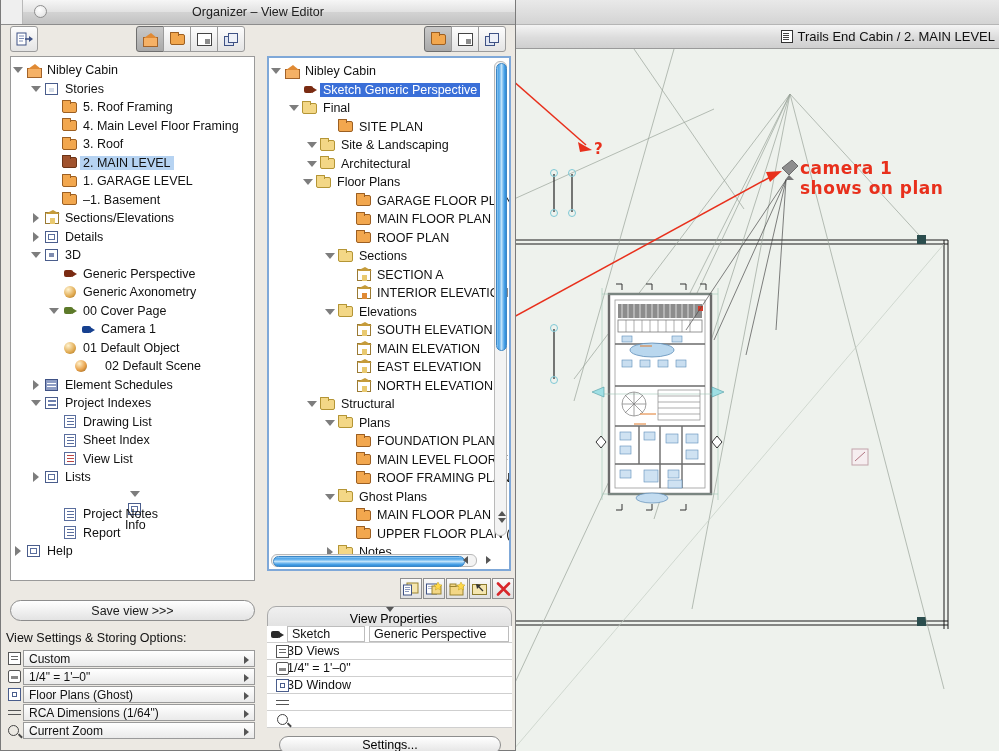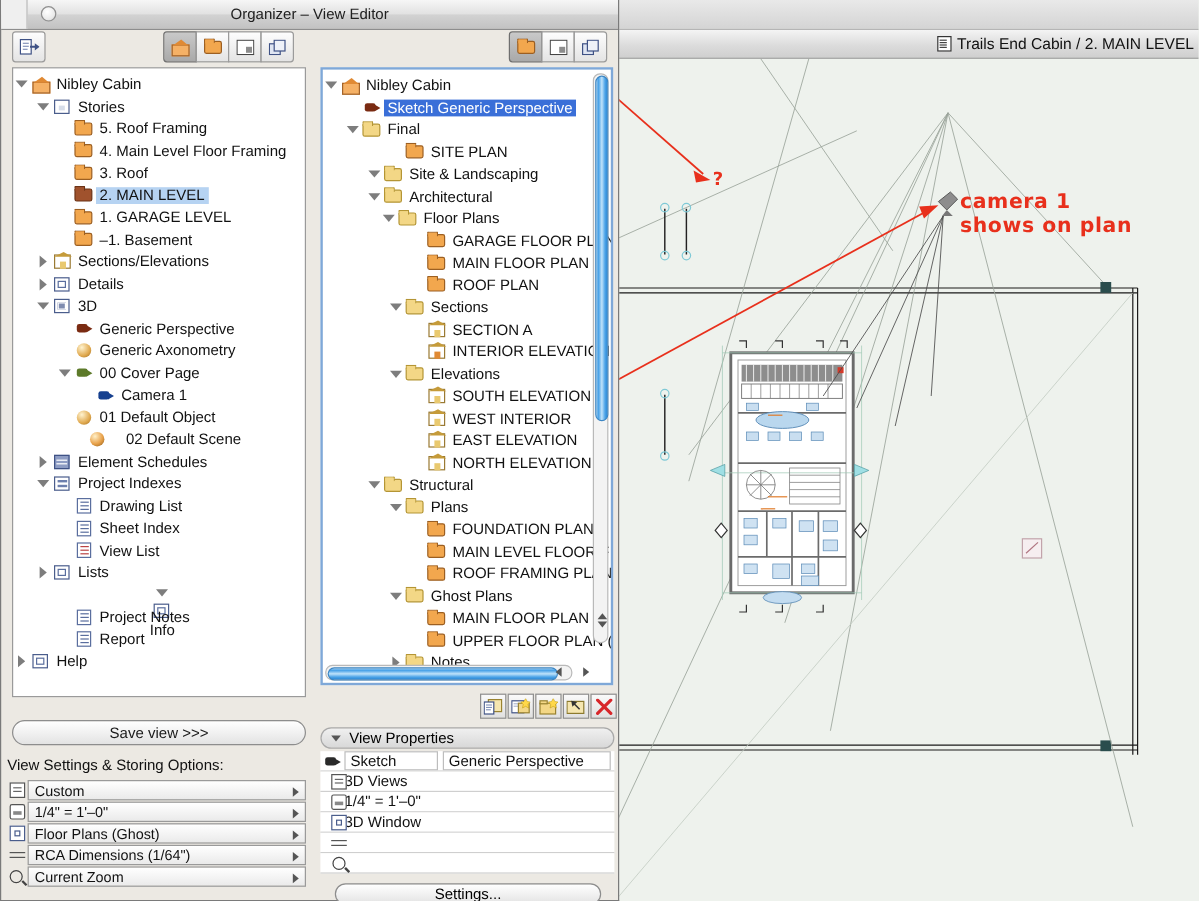--- a/index.html
+++ b/index.html
@@ -229,24 +229,24 @@
     transform:rotate(45deg);}
 
   
   .act-row { position:absolute; left:399px; top:578px; display:flex; }
   .act-btn {
     width:22px;height:21px;border:1px solid #8f8f8f;margin-right:1px;
     background:linear-gradient(to bottom,#fafafa,#e0e0e0);
     display:flex;align-items:center;justify-content:center;
   }
   .vp-header {
-    position:absolute; left:266px; top:606px; width:245px; height:18px;
+    position:absolute; left:266px; top:606px; width:245px; height:36px;
     background:linear-gradient(to bottom,#f0f0f0,#d8d8d8);
     border:1px solid #a9a9a9; border-radius:9px;
-    display:flex; align-items:center; padding-left:8px; font-size:12.5px;
+    display:flex; align-items:center; padding-left:8px; font-size:12.5px;flex-direction:column;
   }
   .vp-row {
     position:absolute; left:266px; width:245px; height:17px;
     border-bottom:1px solid #cfcfcf;
     display:flex; align-items:center; font-size:12.5px; color:#111;
     background:#fff;
   }
   .vp-row .vpicon{width:20px;flex:0 0 20px;display:flex;align-items:center;justify-content:center;}
   .vp-row .vptxt{flex:1;}
   .vp-field {
@@ -833,21 +833,21 @@
           </div>
           <div class="row" style="padding-left: 36px;">
             <span class="tw down">
               <i></i>
             </span>
             <span class="ico">
               <span class="i-folder yel"></span>
             </span>
             <span class="lbl">Architectural</span>
           </div>
-          <div class="row" style="padding-left: 48px; text-align: center;">
+          <div class="row" style="padding-left: 32px; text-align: center;">
             <span class="tw down">
               <i></i>
             </span>
             <span class="ico">
               <span class="i-folder yel"></span>
             </span>
             <span class="lbl">Floor Plans</span>
           </div>
           <div class="row" style="padding-left: 72px;">
             <span class="tw">
@@ -921,21 +921,21 @@
             </span>
             <span class="lbl">SOUTH ELEVATION</span>
           </div>
           <div class="row" style="padding-left: 72px;">
             <span class="tw">
               <i></i>
             </span>
             <span class="ico">
               <span class="i-elev"></span>
             </span>
-            <span class="lbl">WEST INTERIOR</span>
+            <span class="lbl">MAIN ELEVATION</span>
           </div>
           <div class="row" style="padding-left: 72px;">
             <span class="tw">
               <i></i>
             </span>
             <span class="ico">
               <span class="i-elev"></span>
             </span>
             <span class="lbl">EAST ELEVATION</span>
           </div>

